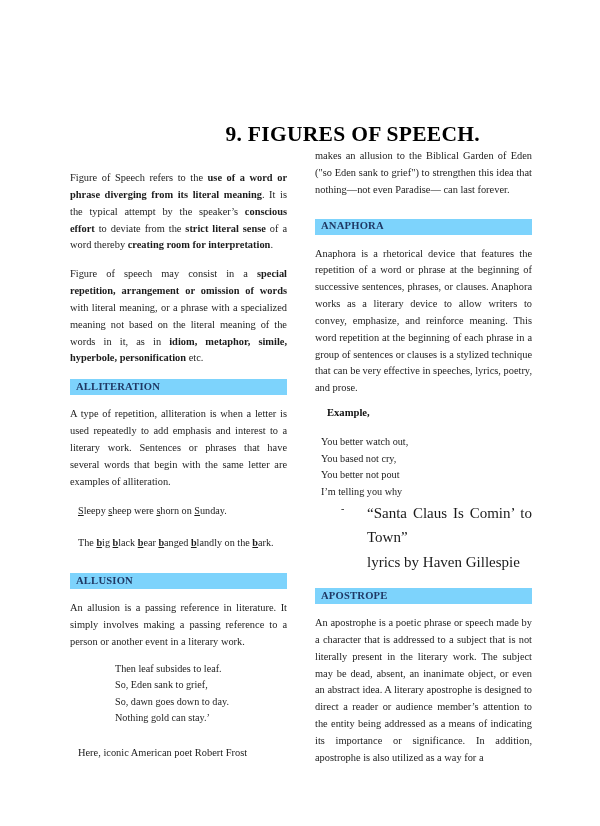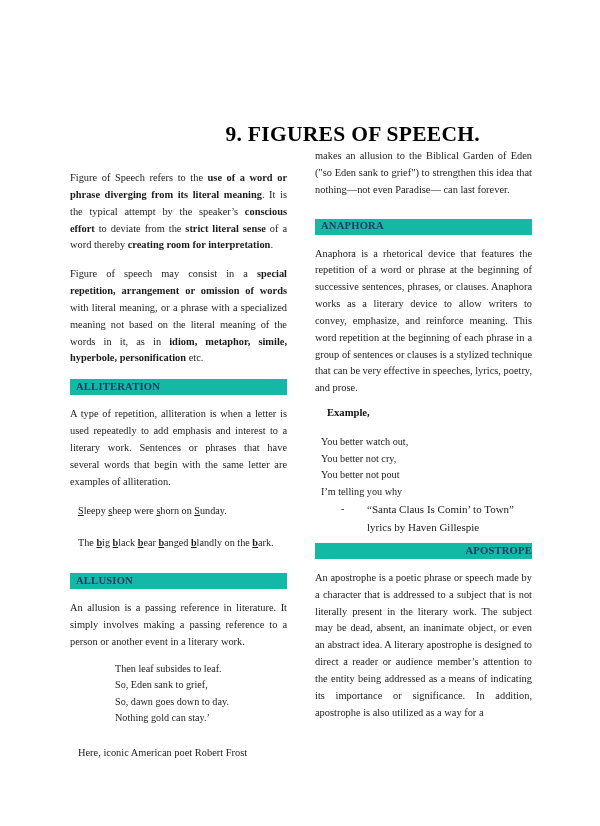--- a/index.html
+++ b/index.html
@@ -55,21 +55,21 @@
     font-size: 10.4px;
     line-height: 1.62;
     text-align: justify;
     text-justify: inter-word;
     color: #1c1c1c;
   }
   p.body.last {
     margin-bottom: 10px;
   }
   .section-band {
-    background: #14b8a6;
+    background: #7dd3fc;
     height: 16px;
     margin: 8px 0 11px 0;
     display: flex;
     align-items: center;
     padding-left: 6px;
     box-sizing: border-box;
     font-family: Liberation Serif, serif;
   }
   .section-band .band-label {
     font-size: 10.6px;
@@ -122,21 +122,21 @@
     padding-left: 26px;
     margin-top: 1px;
   }
   .attrib .dash {
     width: 26px;
     flex: 0 0 26px;
     font-size: 10.2px;
     line-height: 1.62;
   }
   .attrib .attrib-text {
-    font-size: 11px;
+    font-size: 15px;
     line-height: 1.62;
     flex: 1;
   }
   .attrib .attrib-text .t1 {
     display: block;
     text-align: justify;
     text-justify: inter-word;
   }
   .attrib .attrib-text .t2 { display: block; }
   b, strong { font-weight: bold; }
@@ -192,34 +192,34 @@
       <div class="section-band" style="margin-top:20px;">
         <span class="band-label">ANAPHORA</span>
       </div>
 
       <p class="body last">Anaphora is a rhetorical device that features the repetition of a word or phrase at the beginning of successive sentences, phrases, or clauses. Anaphora works as a literary device to allow writers to convey, emphasize, and reinforce meaning. This word repetition at the beginning of each phrase in a group of sentences or clauses is a stylized technique that can be very effective in speeches, lyrics, poetry, and prose.</p>
 
       <p class="ex-head">Example,</p>
 
       <div class="lyrics">
         <p class="poem-line">You better watch out,</p>
-        <p class="poem-line">You better not cry,</p>
+        <p class="poem-line">You based not cry,</p>
         <p class="poem-line">You better not pout</p>
         <p class="poem-line">I’m telling you why</p>
       </div>
 
       <div class="attrib">
         <span class="dash">-</span>
         <span class="attrib-text">
           <span class="t1">“Santa Claus Is Comin’ to Town”</span>
           <span class="t2">lyrics by Haven Gillespie</span>
         </span>
       </div>
 
-      <div class="section-band" style="margin-top:6px;justify-content:flex-end;">
+      <div class="section-band" style="margin-top:14px;">
         <span class="band-label">APOSTROPE</span>
       </div>
 
       <p class="body">An apostrophe is a poetic phrase or speech made by a character that is addressed to a subject that is not literally present in the literary work. The subject may be dead, absent, an inanimate object, or even an abstract idea. A literary apostrophe is designed to direct a reader or audience member’s attention to the entity being addressed as a means of indicating its importance or significance. In addition, apostrophe is also utilized as a way for a</p>
 
     </div>
 
   </div>
 </div>
 

